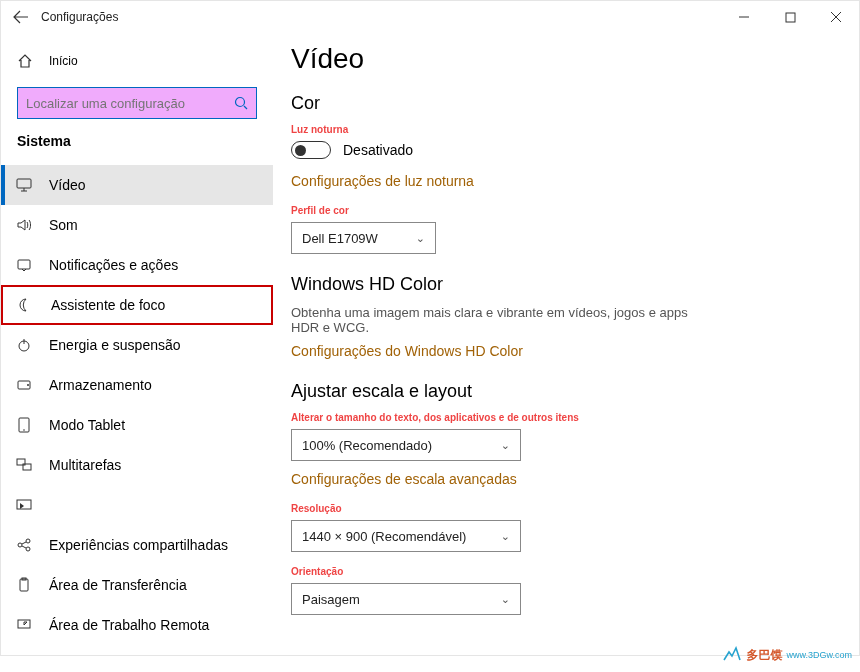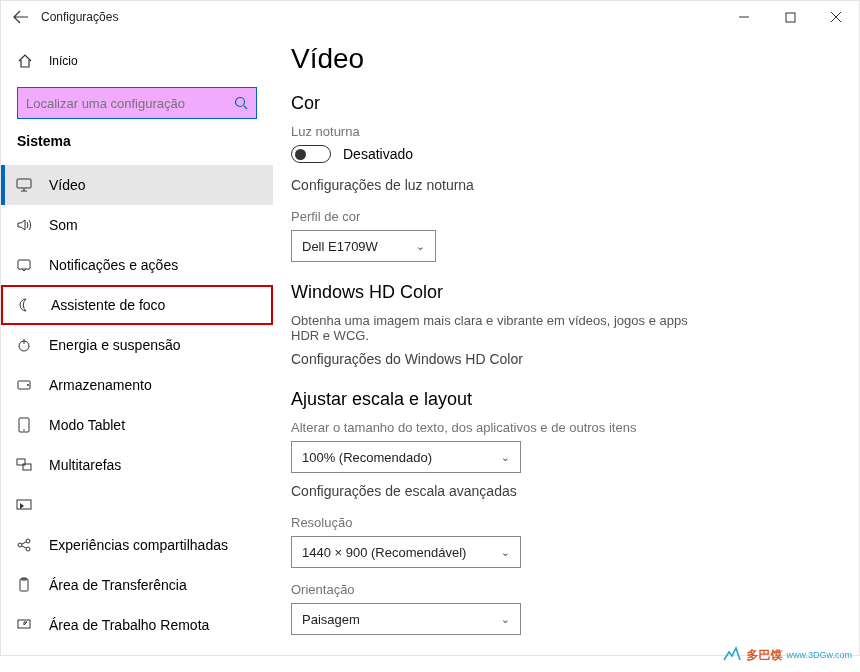--- a/index.html
+++ b/index.html
@@ -20,25 +20,25 @@
   .group-title { padding: 0 16px 6px 16px; font-size:14px; font-weight:600; color:#000; margin-bottom:10px; }
   .nav { display:flex; flex-direction:column; }
   .nav-item { height:40px; display:flex; align-items:center; padding:0 14px 0 14px; gap:16px; color:#000; cursor:default; position:relative; }
   .nav-item.selected { background:#e6e6e6; }
   .nav-item.selected::before { content:""; position:absolute; left:0; top:0; bottom:0; width:4px; background:#0067c0; }
   .nav-item .nicon { width:18px; display:flex; justify-content:center; color:#333; }
   .nav-item.highlight-box { border:2px solid #c80000; height:40px; }
   .content { padding: 10px 28px 0 18px; overflow:hidden; }
   h1 { font-size:28px; font-weight:400; margin-bottom:18px; }
   h2 { font-size:18px; font-weight:400; margin: 6px 0 10px 0; }
-  .subhead { font-size:13px; color:#737373; margin-bottom:6px; }
+  .subhead { font-size:10px; color:#ef4444; margin-bottom:6px;font-weight:bold; }
   .toggle-row { display:flex; align-items:center; gap:12px; margin-bottom:10px; }
   .toggle { width:40px; height:18px; border:1px solid #333; border-radius:10px; position:relative; background:#fff; }
   .toggle .knob { position:absolute; left:3px; top:2.5px; width:11px; height:11px; border-radius:50%; background:#333; }
-  .link { color:#404040; font-size:14px; cursor:pointer; margin:4px 0 16px 0; display:inline-block; }
+  .link { color:#a16207; font-size:14px; cursor:pointer; margin:4px 0 16px 0; display:inline-block; }
   .select { height:32px; border:1px solid #888; display:flex; align-items:center; justify-content:space-between; padding:0 10px; font-size:13px; color:#222; background:#fff;text-align:right; }
   .select.sm { width:145px; }
   .select.md { width:230px; }
   .chev { font-size:11px; color:#555; }
   .desc { font-size:13px; color:#555; margin-bottom:4px; max-width: 400px; }
   .spacer-sm{height:6px;} .spacer-md{height:14px;}
   .watermark { position:absolute; right:8px; bottom:8px; font-size:12px; color:#27a3cf; pointer-events:none; display:flex; align-items:center; gap:4px; }
   .watermark svg{display:block;}
   svg { display:block; }
 </style>

